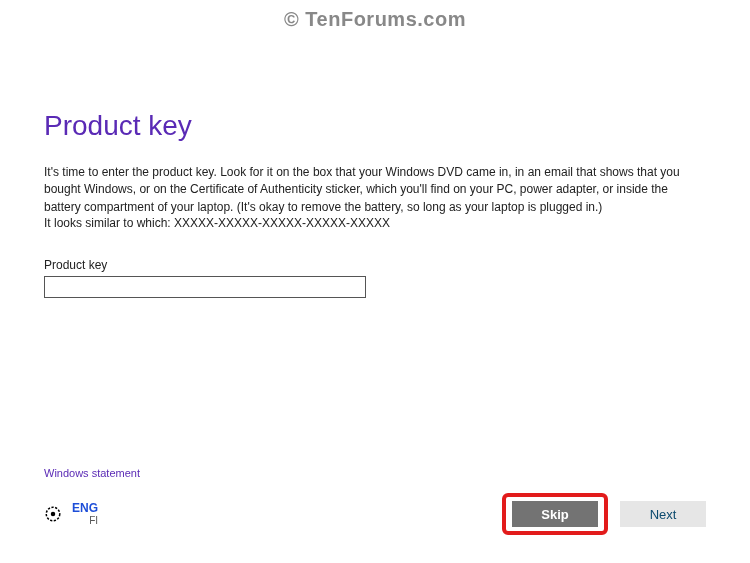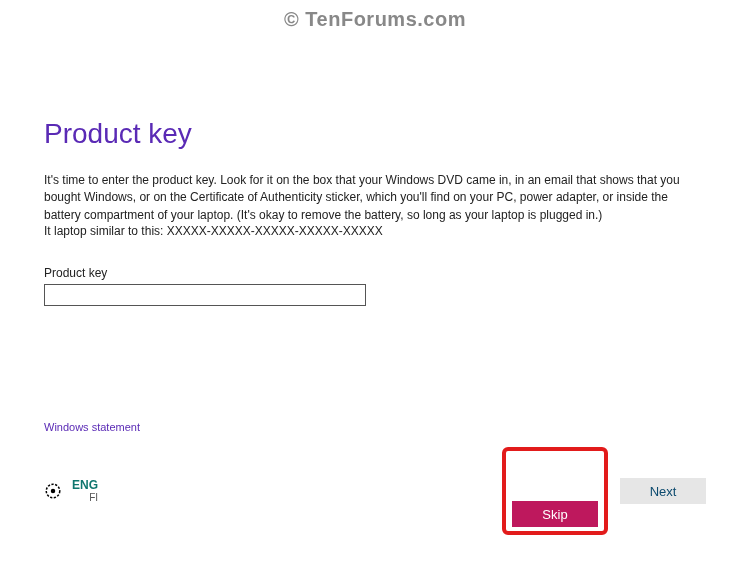--- a/index.html
+++ b/index.html
@@ -24,21 +24,21 @@
       font-size: 20px;
       font-weight: bold;
       letter-spacing: 0.5px;
       text-shadow: 0 1px 0 #fff, 1px 0 0 #fff, -1px 0 0 #fff;
       pointer-events: none;
     }
     .content {
       position: absolute;
       left: 44px;
       right: 44px;
-      top: 118px;
+      top: 110px;
     }
     .page-title {
       color: #5a2ab5;
       font-size: 28px;
       font-weight: 300;
       margin-bottom: 22px;
     }
     .description {
       color: #222;
       font-size: 12px;
@@ -97,21 +97,21 @@
       height: 18px;
     }
     .lang-text {
       display: flex;
       flex-direction: column;
       line-height: 1.1;
     }
     .lang-code {
       font-size: 12px;
       font-weight: bold;
-      color: #0f766e;
+      color: #1d4ed8;
     }
     .lang-region {
       font-size: 10px;
       color: #555;
       text-align: right;
     }
     .button-group {
       display: flex;
       gap: 12px;
       align-items: center;
@@ -126,40 +126,39 @@
       height: 26px;
       border: none;
       font-family: inherit;
       font-size: 13px;
       cursor: pointer;
       display: flex;
       align-items: center;
       justify-content: center;
     }
     .btn-skip {
-      background: #be185d;
+      background: #737373;
       color: #ffffff;
-      font-weight: 400;
-      margin-top: 46px;
+      font-weight: 700;
     }
     .btn-next {
       background: #e6e6e6;
       color: #0c4a6e;
       cursor: default;
     }
   </style>
 </head>
 <body>
 
 <div class="watermark">© TenForums.com</div>
 
 <div class="content">
   <h1 class="page-title">Product key</h1>
   <p class="description">It's time to enter the product key. Look for it on the box that your Windows DVD came in, in an email that shows that you bought Windows, or on the Certificate of Authenticity sticker, which you'll find on your PC, power adapter, or inside the battery compartment of your laptop. (It's okay to remove the battery, so long as your laptop is plugged in.)</p>
-  <p class="example-text">It laptop similar to this: XXXXX-XXXXX-XXXXX-XXXXX-XXXXX</p>
+  <p class="example-text">It looks similar to which: XXXXX-XXXXX-XXXXX-XXXXX-XXXXX</p>
   <div class="field-label">Product key</div>
   <input type="text" class="product-key-input" value="" style="">
 </div>
 
 <div class="bottom-area">
   <a href="#" class="privacy-link">Windows statement</a>
   <div class="bottom-row">
     <div class="lang-block">
       <span class="accessibility-icon">
         <svg viewBox="0 0 24 24" fill="none" stroke="#000" stroke-width="2">

